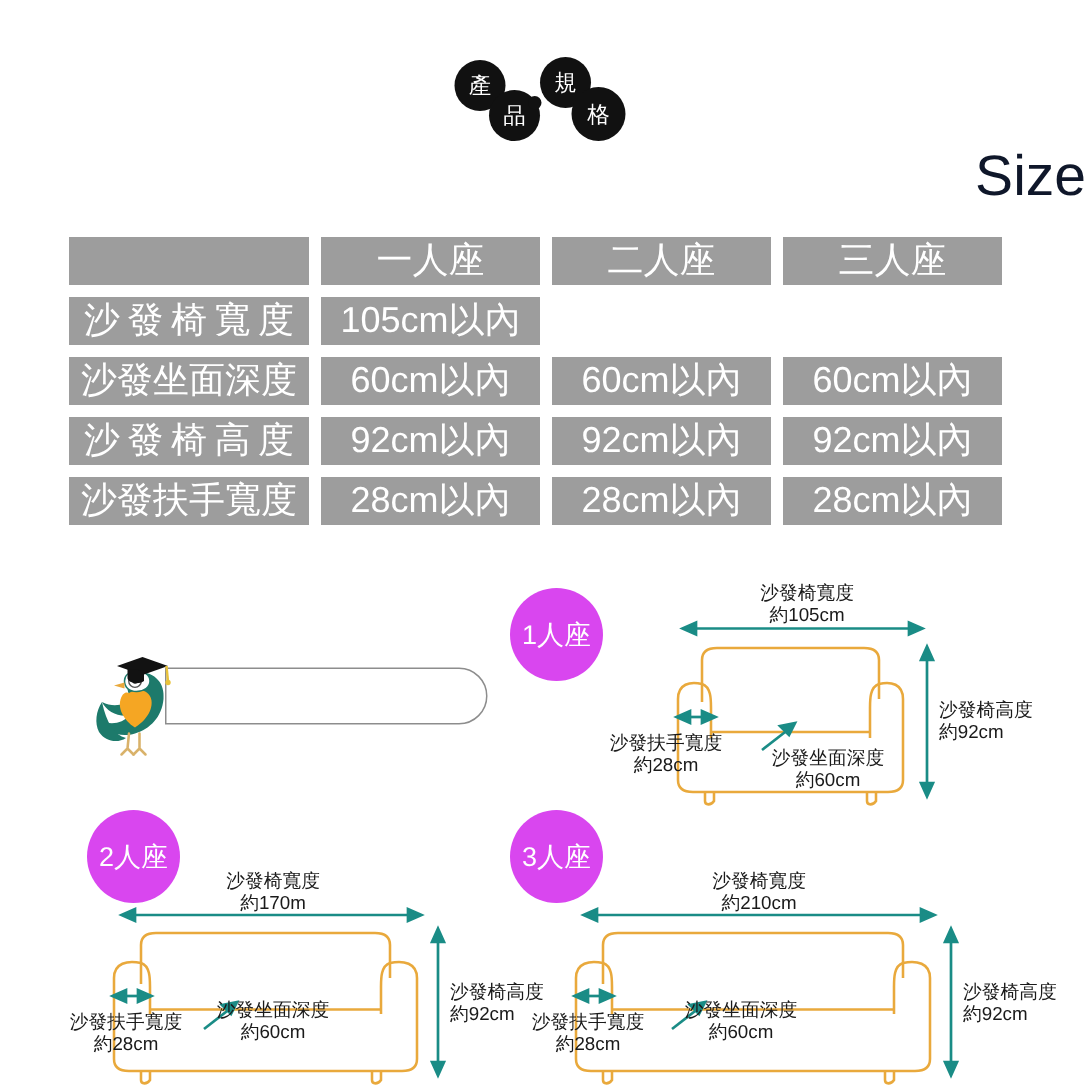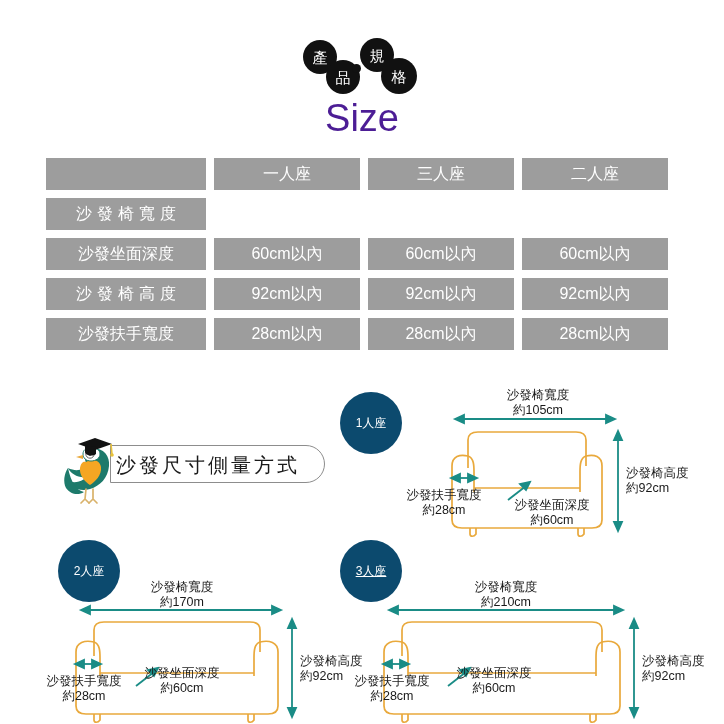--- a/index.html
+++ b/index.html
@@ -20,31 +20,31 @@
     font-size:15px;line-height:1;font-weight:400;
   }
   .logo .c1{left:0px;  top:2px;  width:34px;height:34px;}
   .logo .c2{left:23px; top:22px; width:34px;height:34px;}
   .logo .c3{left:57px; top:0px;  width:34px;height:34px;}
   .logo .c4{left:78px; top:20px; width:36px;height:36px;}
   .logo .dot{left:49px;top:26px;width:9px;height:9px;background:#111;}
 
   .size-title{
     position:absolute;left:0;top:96px;width:724px;
-    text-align:center;font-size:38px;color:#4c1d95;
+    text-align:right;font-size:38px;color:#0f172a;
     letter-spacing:0px;line-height:44px;font-weight:400;
   }
 
   
   .tbl{position:absolute;left:46px;top:158px;width:634px;}
   .row{display:flex;gap:8px;margin-bottom:8px;height:32px;}
   .cell{
     background:#9d9d9d;color:#ffffff;
     display:flex;align-items:center;justify-content:center;
-    font-size:16px;line-height:1;height:32px;
+    font-size:24px;line-height:1;height:32px;
     box-sizing:border-box;
   }
   .c-label{width:160px;}
   .c-val{width:146px;}
   .cell.blank{background:#9d9d9d;}
   .lbl4{letter-spacing:5px;text-indent:5px;}
   .lbl5{letter-spacing:0px;}
 
   
   .banner-wrap{position:absolute;left:62px;top:430px;width:270px;height:80px;}
@@ -58,23 +58,23 @@
   .ribbon-text{
     position:absolute;left:54px;top:22px;width:205px;height:26px;
     font-size:20px;color:#1a1a1a;letter-spacing:3px;
     line-height:26px;text-align:left;
   }
   .bird{position:absolute;left:0px;top:2px;width:62px;height:76px;}
 
   
   .panel{position:absolute;}
   .badge{
-    position:absolute;border-radius:50%;background:#0c4a6e;color:#fff;
+    position:absolute;border-radius:50%;background:#d946ef;color:#fff;
     display:flex;align-items:center;justify-content:center;
-    font-size:12px;line-height:1;
+    font-size:18px;line-height:1;
   }
   .p1{left:340px;top:388px;width:372px;height:150px;}
   .p2{left:36px; top:540px;width:330px;height:184px;}
   .p3{left:340px;top:540px;width:372px;height:184px;}
 
   .dimlbl{
     position:absolute;color:#1a1a1a;text-align:center;
     line-height:15px;font-size:12.5px;white-space:nowrap;
   }
   .dimlbl b{font-weight:400;display:block;}
@@ -92,26 +92,27 @@
     <div class="circ dot"></div>
   </div>
 
   <div class="size-title">Size</div>
 
   <div class="tbl">
 
     <div class="row">
       <div class="cell c-label blank"></div>
       <div class="cell c-val">一人座</div>
+      <div class="cell c-val">二人座</div>
       <div class="cell c-val">三人座</div>
-      <div class="cell c-val">二人座</div>
     </div>
 
     <div class="row">
       <div class="cell c-label lbl4">沙發椅寬度</div>
+      <div class="cell c-val">105cm以內</div>
     </div>
 
     <div class="row">
       <div class="cell c-label lbl5">沙發坐面深度</div>
       <div class="cell c-val">60cm以內</div>
       <div class="cell c-val">60cm以內</div>
       <div class="cell c-val">60cm以內</div>
     </div>
 
     <div class="row">
@@ -124,21 +125,20 @@
     <div class="row">
       <div class="cell c-label lbl5">沙發扶手寬度</div>
       <div class="cell c-val">28cm以內</div>
       <div class="cell c-val">28cm以內</div>
       <div class="cell c-val">28cm以內</div>
     </div>
   </div>
 
   <div class="banner-wrap">
     <div class="ribbon"></div>
-    <div class="ribbon-text">沙發尺寸側量方式</div>
 
     <svg class="bird" viewBox="0 0 62 76">
 
       <path d="M30 16 C42 16 48 24 47 34 C46 46 38 54 28 57 C18 60 8 56 4 48 C12 52 20 50 24 45 C16 46 9 42 6 36 C14 40 22 38 25 33 C21 26 23 18 30 16 Z" fill="#1d7a6b"></path>
 
       <path d="M6 36 C2 42 1 50 4 56 C8 62 16 64 22 60 C14 58 9 50 6 36 Z" fill="#1d7a6b"></path>
 
       <path d="M24 30 C30 26 38 28 39 35 C40 43 33 50 28 53 C23 50 17 43 18 36 C19 30 22 29 24 30 Z" fill="#F5A623"></path>
 
       <path d="M28 16 C34 15 38 18 38 22 C38 26 34 29 29 29 C24 29 21 26 21 22 C21 18 24 16 28 16 Z" fill="#ffffff" stroke="#1d7a6b" stroke-width="1"></path>
@@ -269,21 +269,21 @@
       <b>沙發扶手寬度</b>
       <b>約28cm</b>
     </div>
     <div class="dimlbl" style="left:98px;top:126px;width:96px;">
       <b>沙發坐面深度</b>
       <b>約60cm</b>
     </div>
   </div>
 
   <div class="panel p3">
-    <div class="badge" style="left:0px;top:0px;width:62px;height:62px;text-decoration:underline;">3人座</div>
+    <div class="badge" style="left:0px;top:0px;width:62px;height:62px;">3人座</div>
 
     <svg width="372" height="184" viewBox="0 0 372 184" style="position:absolute;left:0;top:0;">
       <g fill="none" stroke="#E9A93C" stroke-width="1.7">
         <path d="M62 90 C62 84 66 82 72 82 L252 82 C258 82 262 84 262 90 L262 112"></path>
         <path d="M62 90 L62 116"></path>
         <path d="M44 112 C44 102 53 100 62 102 C68 104 68 112 68 118 L68 136"></path>
         <path d="M44 112 L44 138"></path>
         <path d="M280 112 C280 102 271 100 262 102 C256 104 256 112 256 118 L256 136"></path>
         <path d="M280 112 L280 138"></path>
         <path d="M68 133 L256 133"></path>

